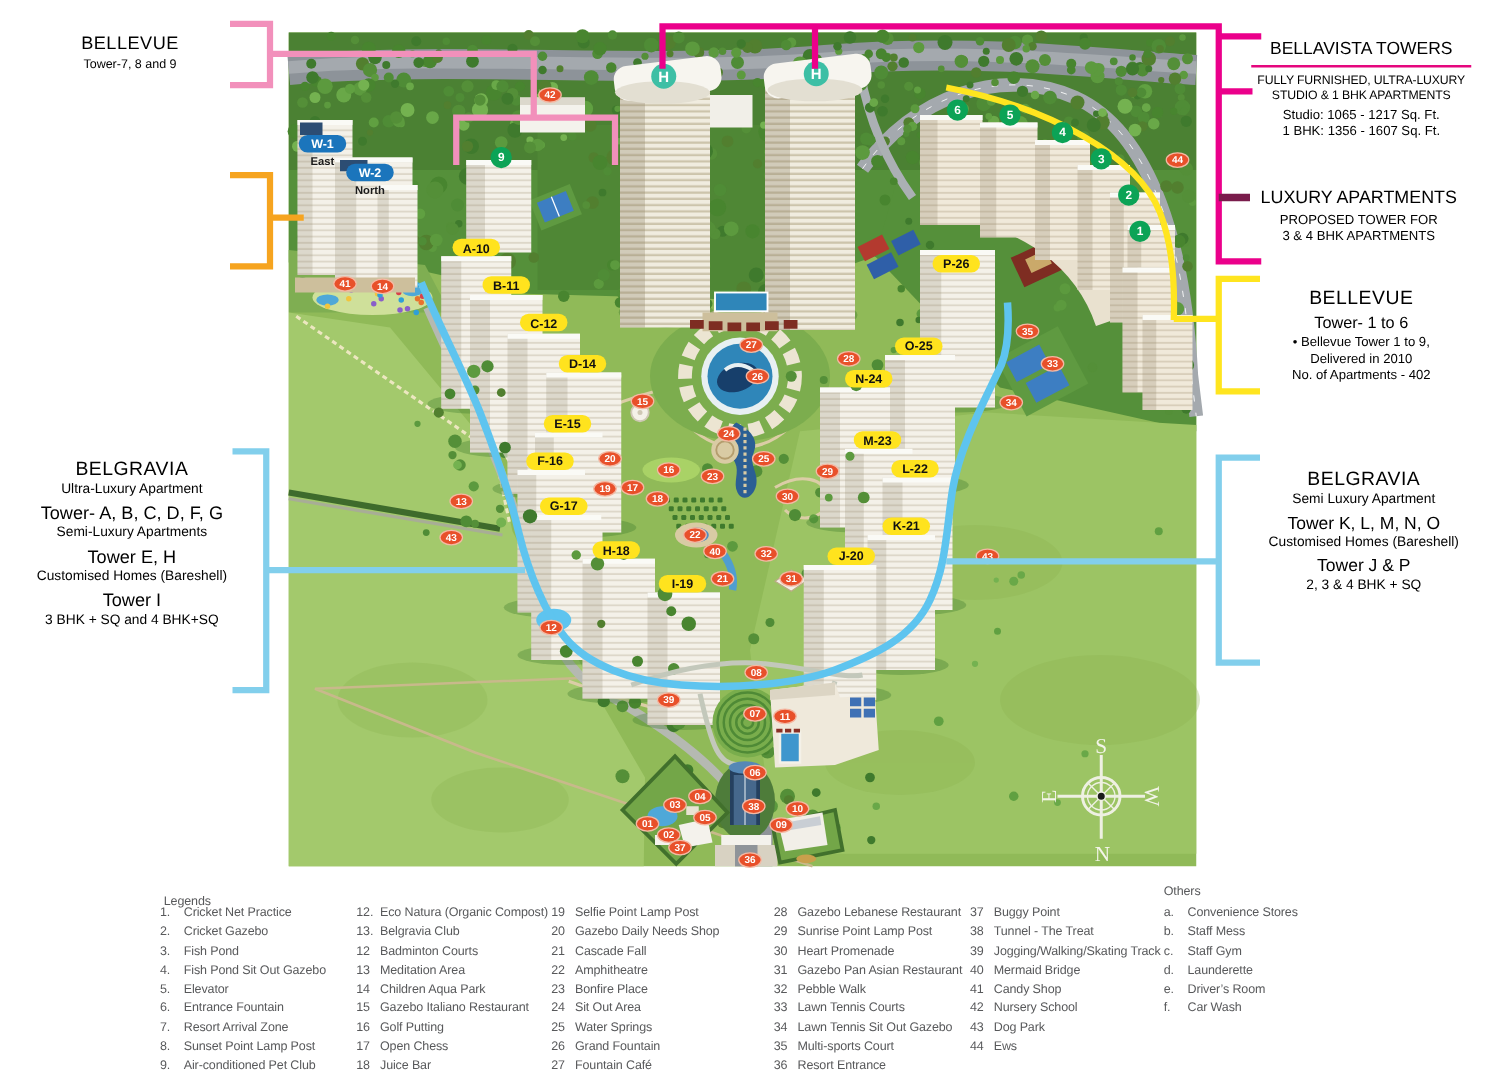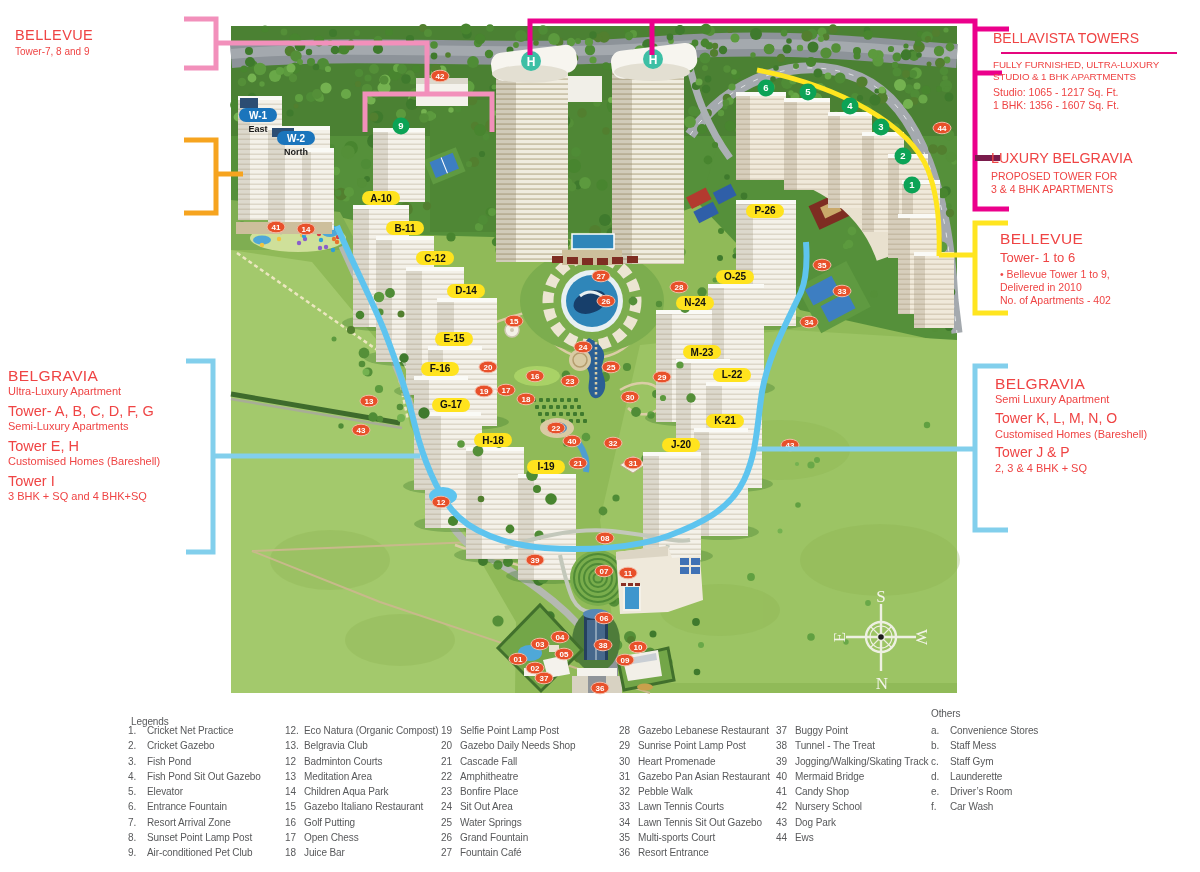--- a/index.html
+++ b/index.html
@@ -1,17 +1,17 @@
 <!DOCTYPE html>
 <html><head><meta charset="utf-8"><title>Site Map</title><style>
 *{margin:0;padding:0;box-sizing:border-box}
 body{background:#fff;font-family:"Liberation Sans",sans-serif}
 #page{position:relative;width:1200px;height:872px;background:#fff;overflow:hidden}
 svg{position:absolute;left:0;top:0}
-.t{position:absolute;color:#ef4444;line-height:1.25}
+.t{position:absolute;color:#000000;text-align:center;line-height:1.25}
 .leg{position:absolute;color:#58595b;font-size:10px;line-height:15.25px;white-space:nowrap;letter-spacing:-0.1px}
 .leg b{display:inline-block;font-weight:normal;width:19px}
 </style></head><body>
 <div id="page">
 <svg width="1200" height="872" viewBox="0 0 1200 872">
 <defs>
 <pattern id="fl" width="7" height="5" patternUnits="userSpaceOnUse">
           <rect width="7" height="5" fill="#f4f1e9"></rect>
           <rect y="3.5" width="7" height="1.5" fill="#ddd7c9"></rect>
         </pattern>
@@ -1484,21 +1484,21 @@
     </div>
 
 <div class="t" style="left:993px;top:30px;width:192px">
       <div style="font-size:14px">BELLAVISTA TOWERS</div>
       <div style="border-top:2px solid #e5067e;margin:4px 8px 5px"></div>
       <div style="font-size:9.8px;letter-spacing:-0.1px">FULLY FURNISHED, ULTRA-LUXURY<br>STUDIO &amp; 1 BHK APARTMENTS</div>
       <div style="font-size:10.5px;margin-top:3px">Studio: 1065 - 1217 Sq. Ft.<br>1 BHK: 1356 - 1607 Sq. Ft.</div>
     </div>
 
 <div class="t" style="left:991px;top:150px;width:192px">
-      <div style="font-size:14.3px">LUXURY BELGRAVIA</div>
+      <div style="font-size:14.3px">LUXURY APARTMENTS</div>
       <div style="font-size:10.5px;margin-top:2px">PROPOSED TOWER FOR<br>3 &amp; 4 BHK APARTMENTS</div>
     </div>
 
 <div class="t" style="left:1000px;top:229px;width:178px">
       <div style="font-size:15.5px;letter-spacing:0.4px">BELLEVUE</div>
       <div style="font-size:13px;margin-top:2px">Tower- 1 to 6</div>
       <div style="font-size:10.5px;margin-top:1px">• Bellevue Tower 1 to 9,<br>Delivered in 2010<br>No. of Apartments - 402</div>
     </div>
 
 <div class="t" style="left:995px;top:374px;width:192px">

